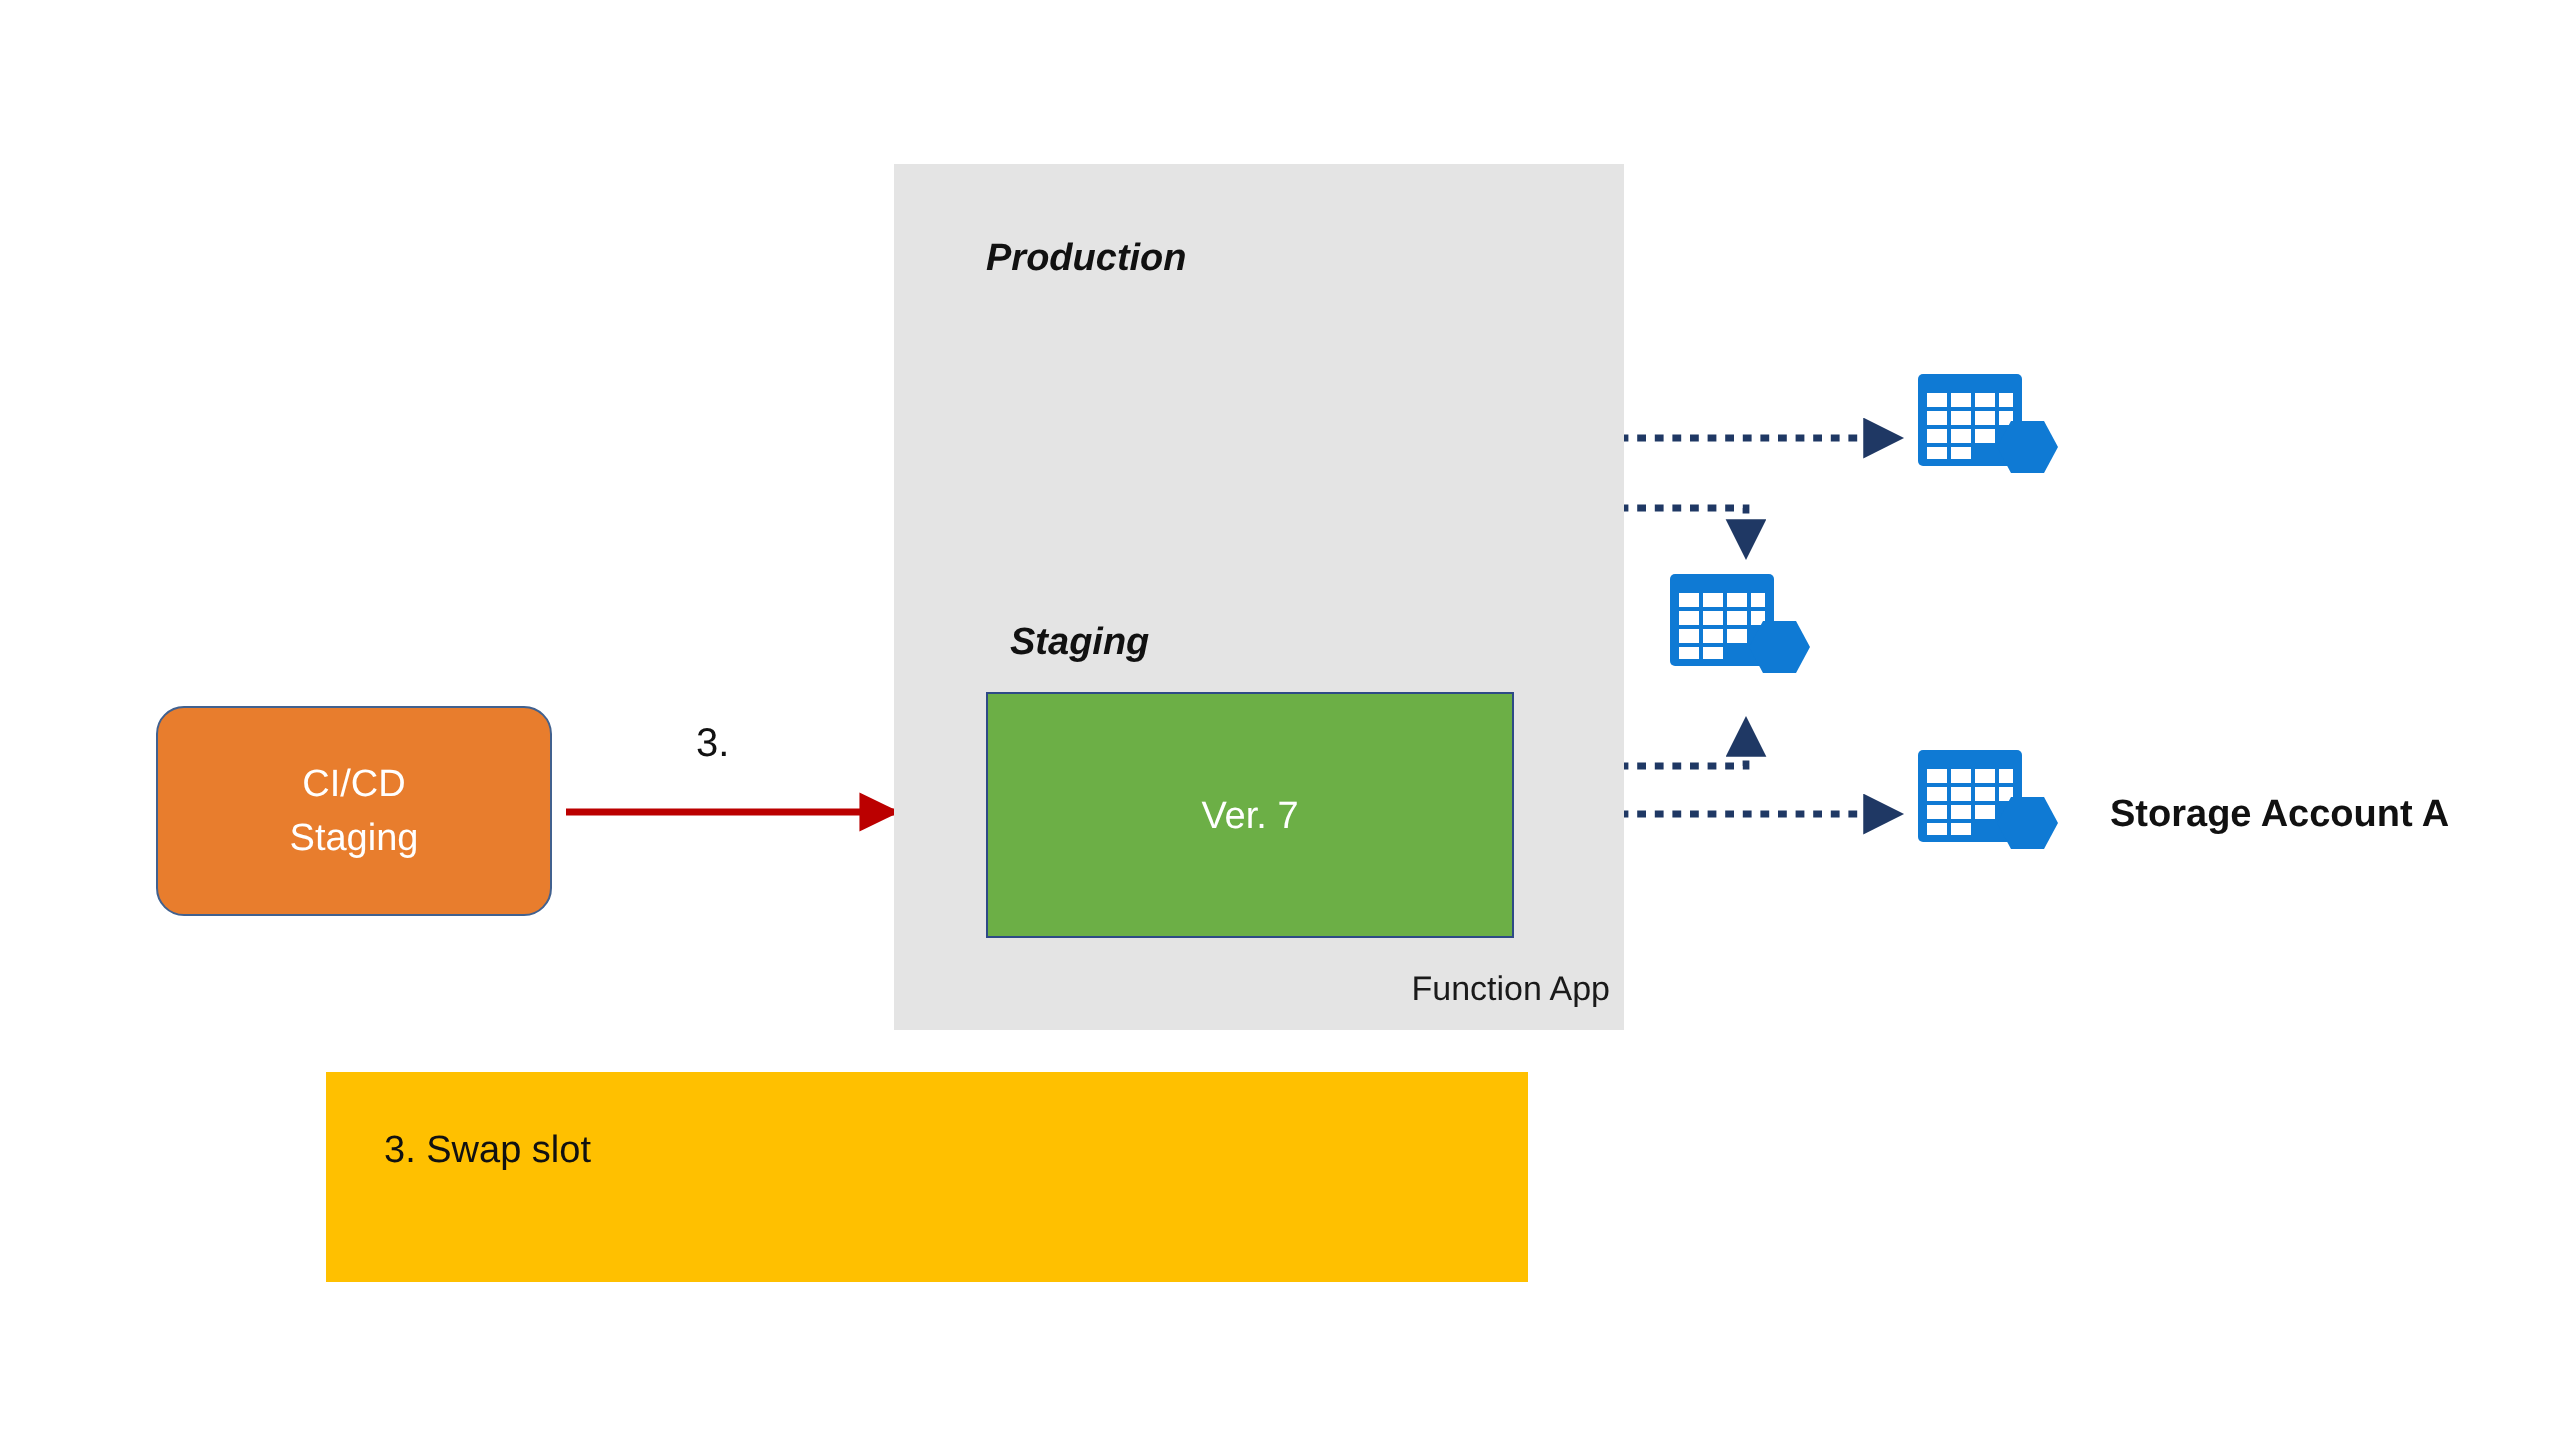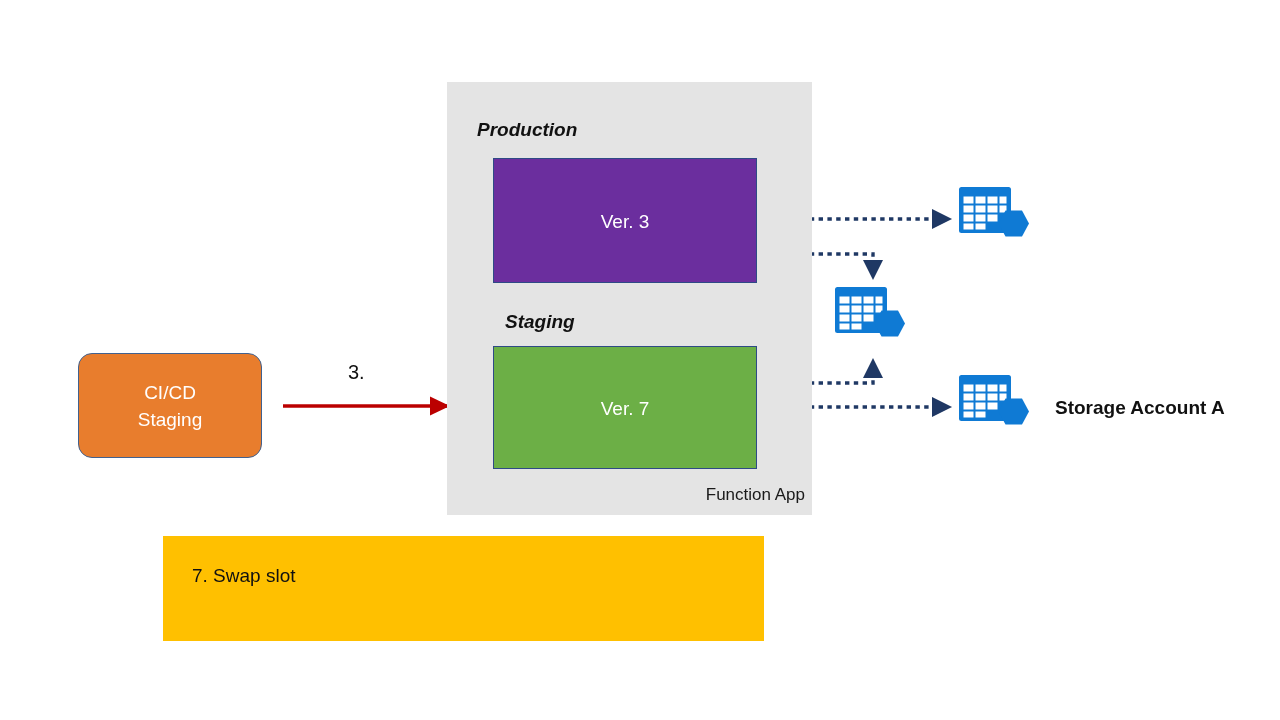--- a/index.html
+++ b/index.html
@@ -46,21 +46,21 @@
   
   .slot-heading {
     position: absolute;
     font-size: 19px;
     font-weight: bold;
     font-style: italic;
     color: #111111;
     white-space: nowrap;
     line-height: 24px;
   }
-  .slot-heading.production { left: 477px; top: 118px; }
+  .slot-heading.production { left: 493px; top: 118px; }
   .slot-heading.staging    { left: 505px; top: 310px; }
 
   
   .ver-block {
     position: absolute;
     border: 1px solid #2e4a86;
     box-sizing: border-box;
     color: #ffffff;
     font-size: 19px;
     display: flex;
@@ -81,21 +81,21 @@
     height: 123px;
     background: #6CAF46;
   }
   .ver-label { position: relative; top: 1px; }
 
   
   .pipeline-box {
     position: absolute;
     left: 78px;
     top: 353px;
-    width: 184px;
+    width: 198px;
     height: 105px;
     background: #E87D2D;
     border: 1px solid #41618f;
     border-radius: 14px;
     box-sizing: border-box;
     color: #ffffff;
     font-size: 19px;
     line-height: 27px;
     display: flex;
     flex-direction: column;
@@ -177,41 +177,38 @@
 
     <path d="M757,407 L950,407" stroke="#1F3864" stroke-width="3.4" fill="none" stroke-dasharray="4.4 4.4" stroke-linecap="butt" marker-end="url(#arrowNavy)"></path>
 
     <path d="M283,406 L447,406" stroke="#BB0000" stroke-width="3.6" fill="none" marker-end="url(#arrowRed)"></path>
   </svg>
 
   <div class="funcapp-box"></div>
 
   <div class="slot-heading production">Production</div>
 
-  <div class="ver-block production">
-    <span class="ver-label">Ver. 3</span>
-  </div>
 
   <div class="slot-heading staging">Staging</div>
 
   <div class="ver-block staging">
     <span class="ver-label">Ver. 7</span>
   </div>
 
   <div class="funcapp-label">Function App</div>
 
   <div class="pipeline-box">
     <span>CI/CD</span>
     <span>Staging</span>
   </div>
 
   <div class="step-label">3.</div>
 
   <div class="callout-box"></div>
-  <div class="callout-text">7. Swap slot</div>
+  <div class="callout-text">3. Swap slot</div>
 
   <div class="storage-icon b">
     <svg viewBox="0 0 72 65" width="72" height="65">
       <rect x="1" y="1" width="52" height="46" rx="2.5" fill="#0f7ad4"></rect>
       <g fill="#ffffff">
         <rect x="5.5" y="10.5" width="10" height="7"></rect>
         <rect x="17.5" y="10.5" width="10" height="7"></rect>
         <rect x="29.5" y="10.5" width="10" height="7"></rect>
         <rect x="41.5" y="10.5" width="7" height="7"></rect>
         <rect x="5.5" y="19.5" width="10" height="7"></rect>

